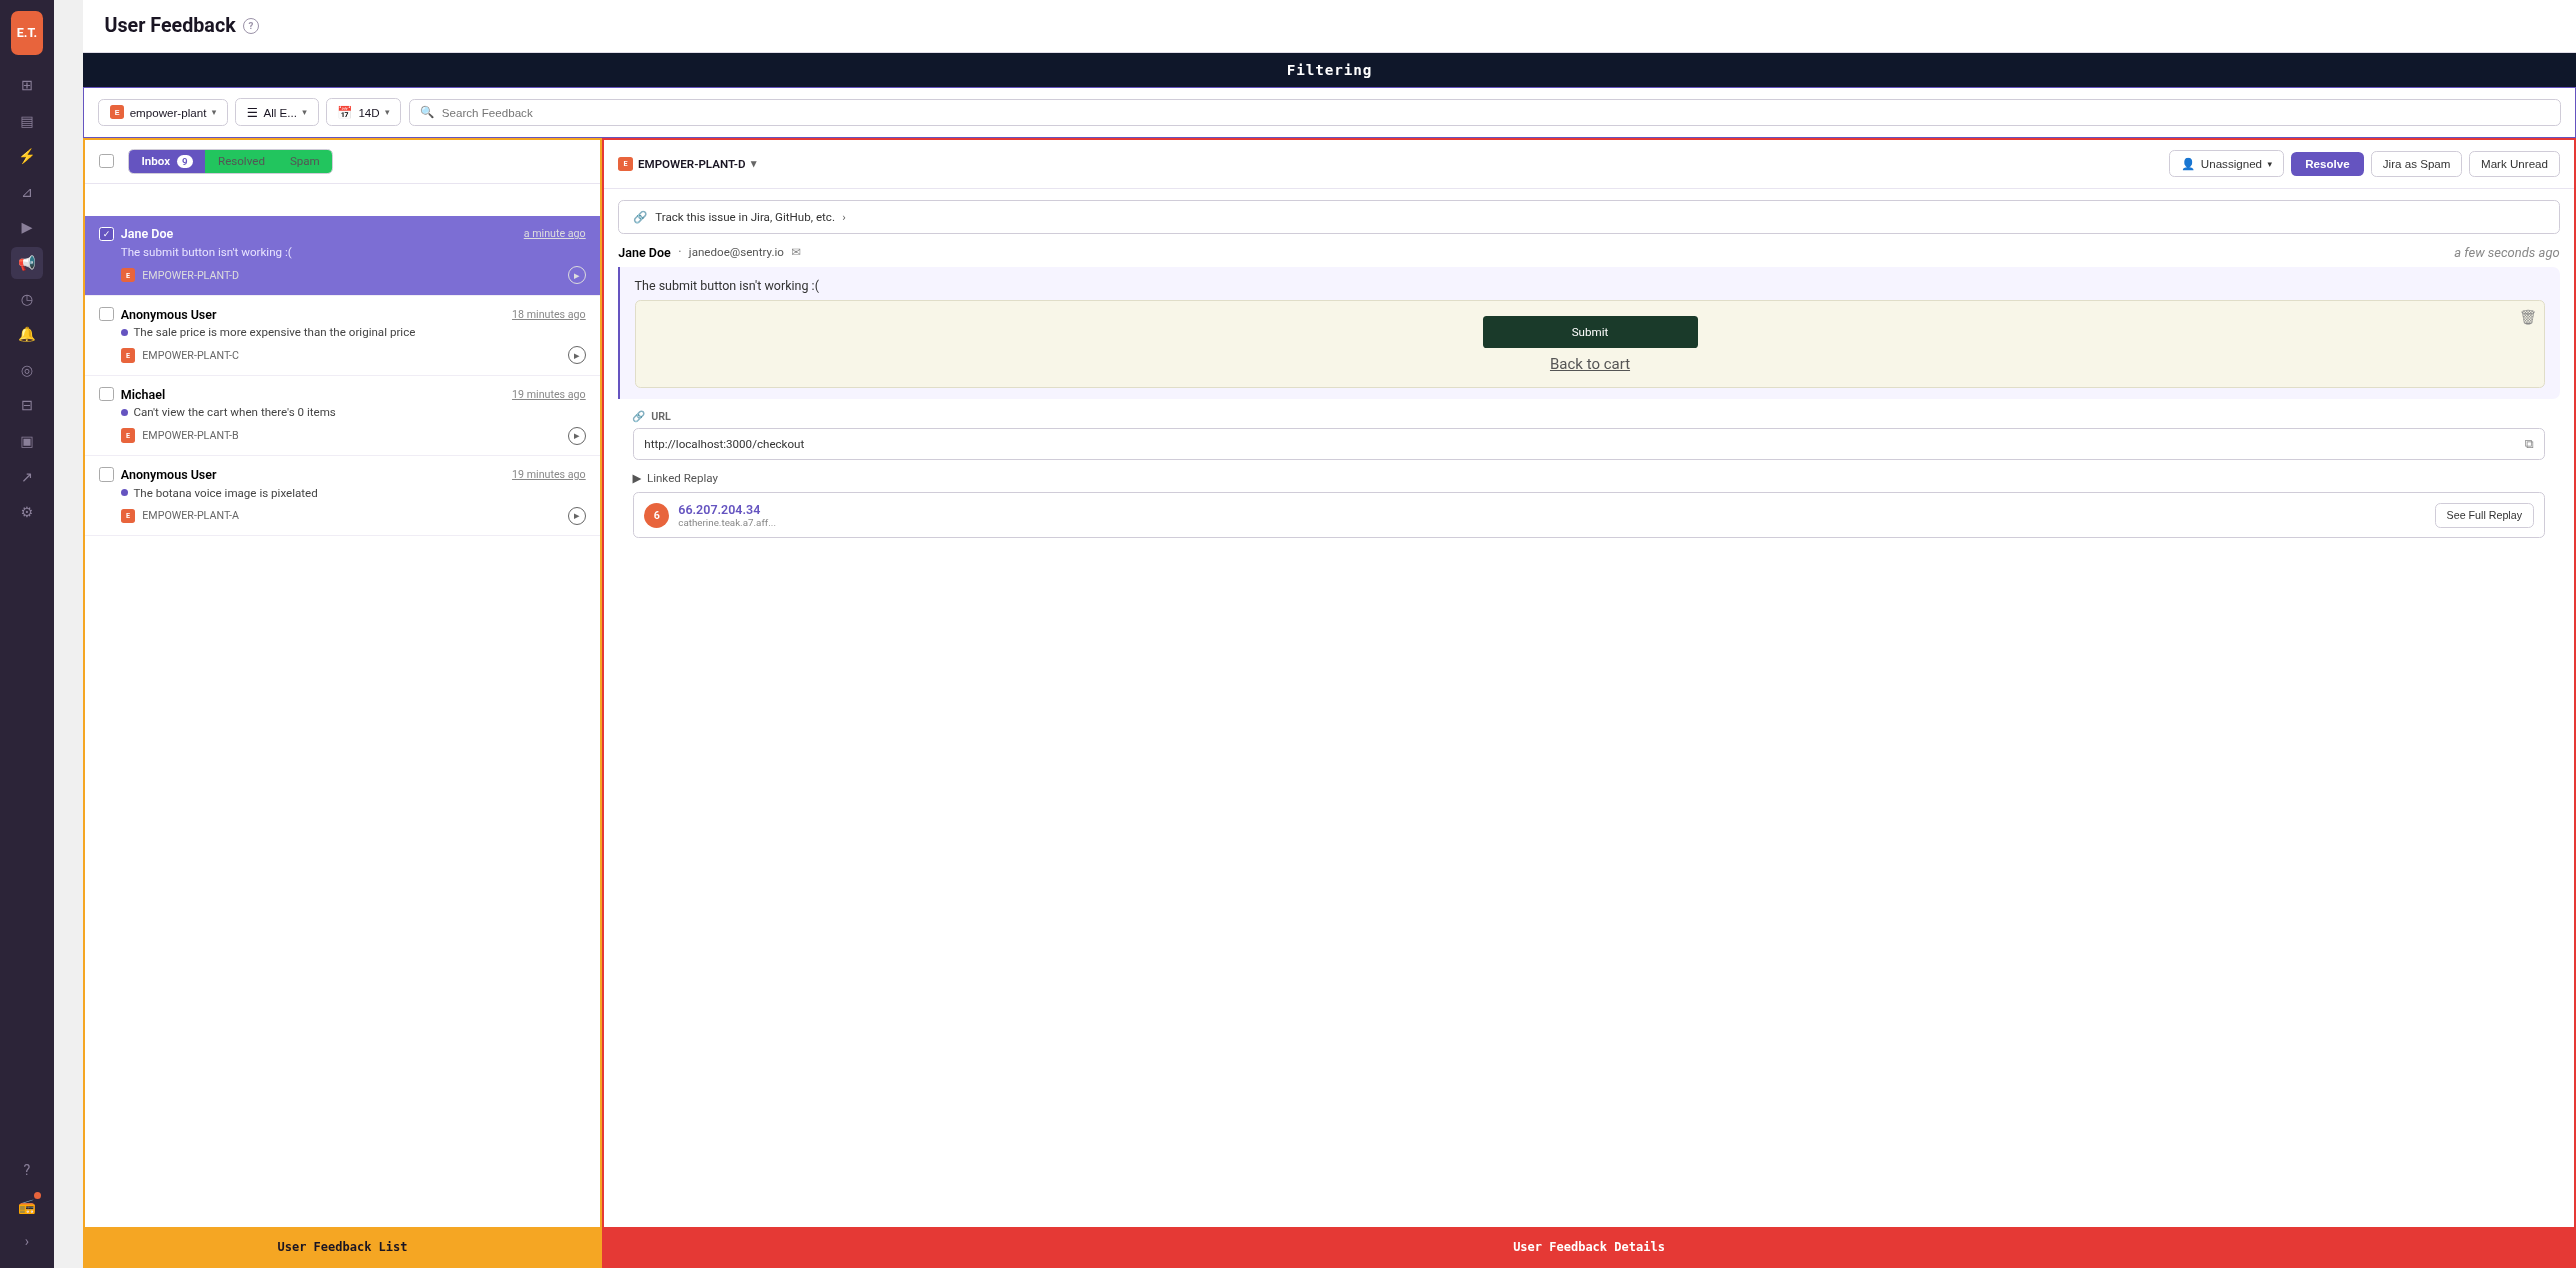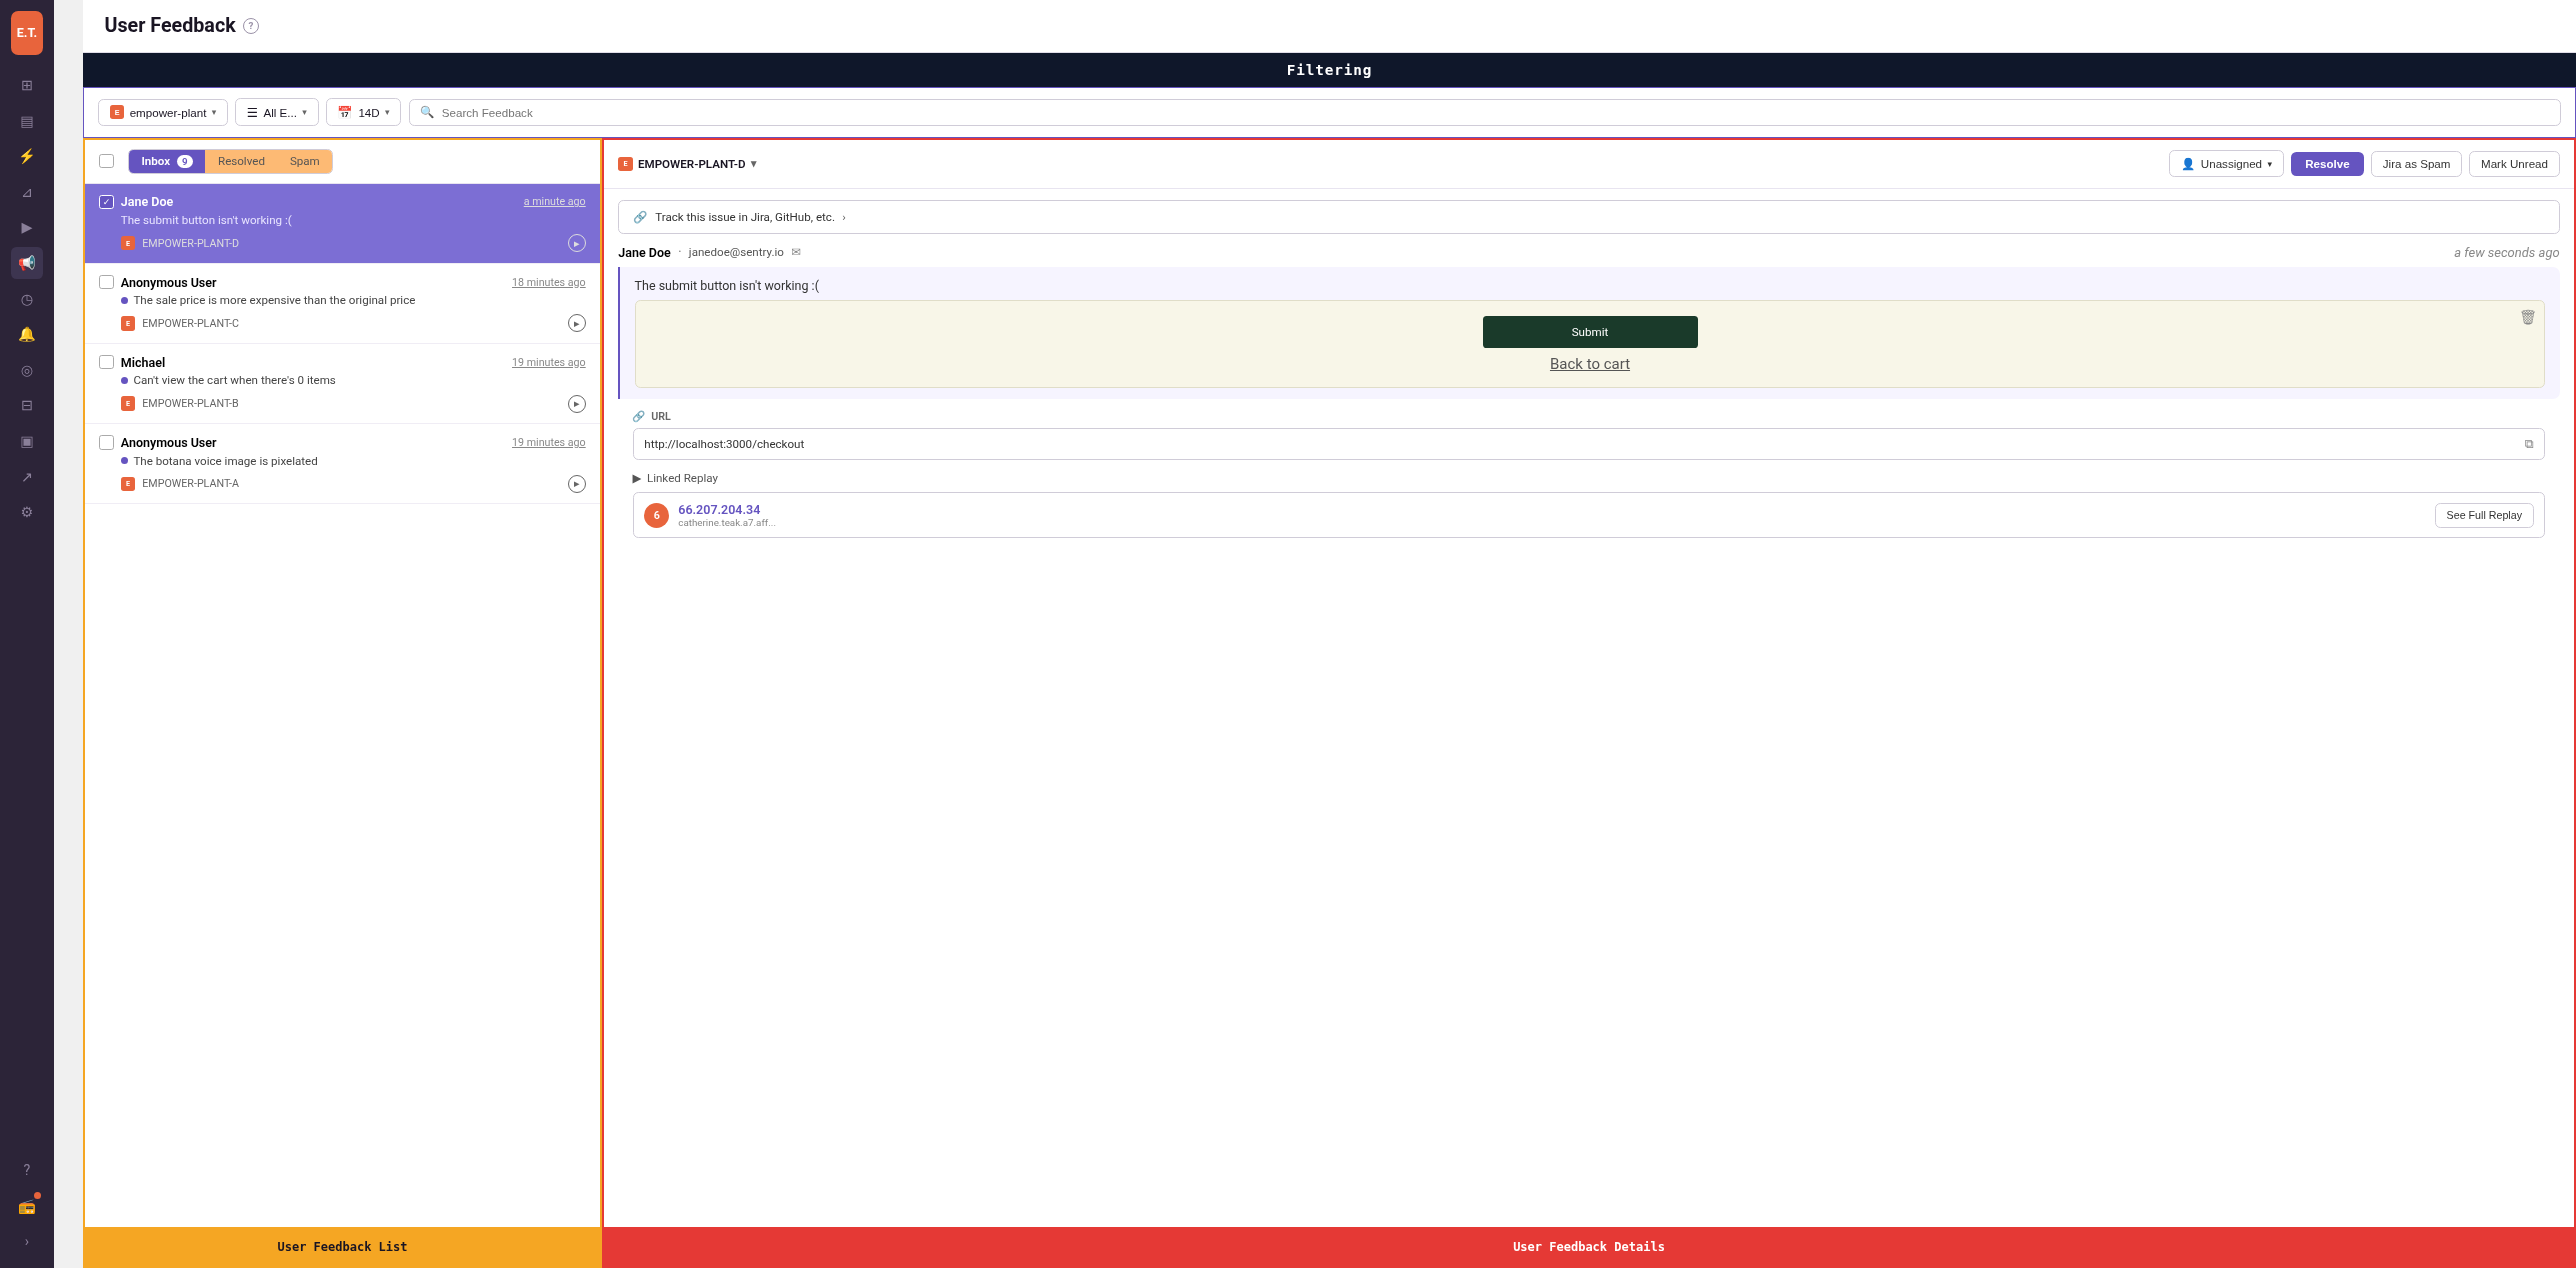--- a/index.html
+++ b/index.html
@@ -129,20 +129,21 @@
 
     
     .feedback-list-panel {
       width: 519px;
       flex-shrink: 0;
       border: 2.7px solid #f5a623;
       background: white;
       display: flex;
       flex-direction: column;
       overflow: hidden;
+      gap: 32px;
     }
     .feedback-list-header {
       padding: 9px 14.3px;
       display: flex;
       align-items: center;
       gap: 7.2px;
       border-bottom: 0.9px solid #e8e4f0;
     }
     .checkbox-placeholder {
       width: 14.3px; height: 14.3px;
@@ -154,21 +155,21 @@
       display: flex;
       border: 0.9px solid #d0ccd8;
       border-radius: 5.4px;
       overflow: hidden;
       margin-left: 7.2px;
     }
     .tab-item {
       padding: 4.5px 12.5px;
       font-size: 11.6px;
       cursor: pointer;
-      background: #fdba74;
+      background: #22c55e;
       color: #555;
     }
     .tab-item.active {
       background: #6554c0;
       color: white;
       font-weight: 600;
     }
     .tab-badge {
       background: #6554c0;
       color: white;

